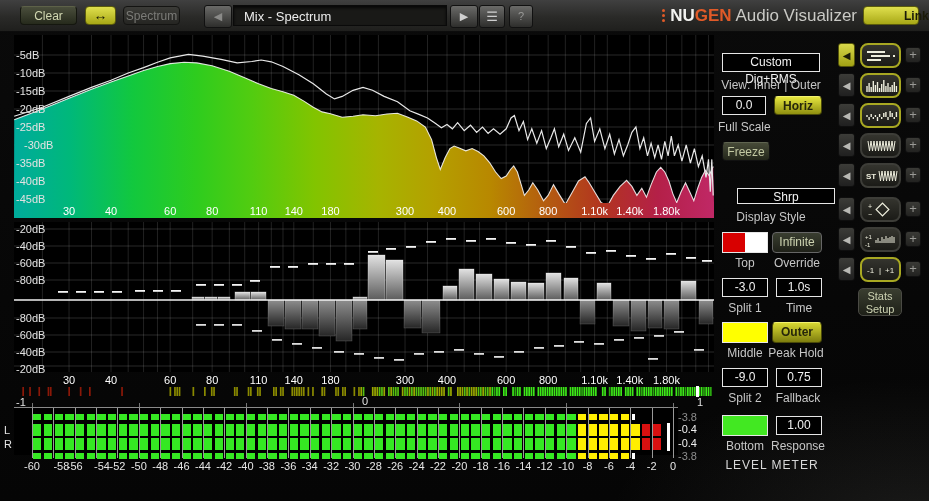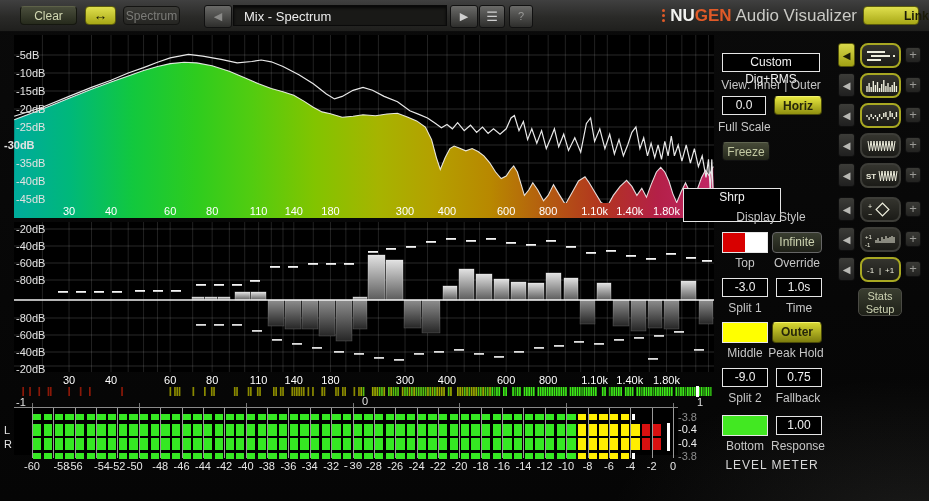--- a/index.html
+++ b/index.html
@@ -511,21 +511,21 @@
   <div id="meter"></div>
 
   <div>
     <div class="ctl-box" style="left:722px;top:53px;width:98px;height:19px;line-height:17px;">Custom Dig+RMS</div>
     <div class="ctl-lbl" style="left:716px;top:79px;width:110px;">View: Inner | Outer</div>
     <div class="ctl-box" style="left:722px;top:96px;width:44px;height:19px;line-height:17px;">0.0</div>
     <div class="ctl-btn ctl-btn-yellow" style="left:774px;top:96px;width:48px;height:19px;line-height:18px;">Horiz</div>
     <div class="ctl-lbl" style="left:718px;top:121px;text-align:left;">Full Scale</div>
     <div class="ctl-btn ctl-btn-olive" style="left:722px;top:142px;width:48px;height:19px;line-height:18px;">Freeze</div>
 
-    <div class="ctl-box" style="left:683px;top:188px;width:98px;height:34px;line-height:16px;">Shrp</div>
+    <div class="ctl-box" style="left:737px;top:188px;width:98px;height:16px;line-height:16px;">Shrp</div>
     <div class="ctl-lbl" style="left:716px;top:211px;width:110px;">Display Style</div>
 
     <div class="swatch" style="left:722px;top:232px;width:46px;height:21px;background:linear-gradient(90deg,#d80000 50%,#ffffff 50%);"></div>
     <div class="ctl-btn ctl-btn-dark" style="left:772px;top:232px;width:50px;height:21px;line-height:19px;">Infinite</div>
     <div class="ctl-lbl" style="left:722px;top:257px;width:46px;">Top</div>
     <div class="ctl-lbl" style="left:768px;top:257px;width:58px;">Override</div>
 
     <div class="ctl-box" style="left:722px;top:278px;width:46px;height:19px;line-height:17px;">-3.0</div>
     <div class="ctl-box" style="left:776px;top:278px;width:46px;height:19px;line-height:17px;">1.0s</div>
     <div class="ctl-lbl" style="left:722px;top:302px;width:46px;">Split 1</div>
@@ -681,21 +681,21 @@
     </div>
   <div class="stats-btn">
     <span>Stats</span><br><span>Setup</span>
   </div>
 
 <div class="lbl" style="left:16px;top:50px;">-5dB</div>
     <div class="lbl" style="left:16px;top:68px;">-10dB</div>
     <div class="lbl" style="left:16px;top:86px;">-15dB</div>
     <div class="lbl" style="left:16px;top:104px;">-20dB</div>
     <div class="lbl" style="left:16px;top:122px;">-25dB</div>
-    <div class="lbl" style="left:4px;top:140px;font-weight:bold;">-30dB</div>
+    <div class="lbl" style="left:24px;top:140px;">-30dB</div>
     <div class="lbl" style="left:16px;top:158px;">-35dB</div>
     <div class="lbl" style="left:16px;top:176px;">-40dB</div>
     <div class="lbl" style="left:16px;top:194px;">-45dB</div>
     <div class="lbl" style="left:16px;top:224px;">-20dB</div>
     <div class="lbl" style="left:16px;top:241px;">-40dB</div>
     <div class="lbl" style="left:16px;top:258px;">-60dB</div>
     <div class="lbl" style="left:16px;top:275px;">-80dB</div>
     <div class="lbl" style="left:16px;top:313px;">-80dB</div>
     <div class="lbl" style="left:16px;top:330px;">-60dB</div>
     <div class="lbl" style="left:16px;top:347px;">-40dB</div>
@@ -994,31 +994,31 @@
     <div class="meter-lbl" style="left:4px;top:439px;">R</div>
     <div class="readout" style="top:412px;color:#8e8e8e;">-3.8</div>
     <div class="readout" style="top:424px;color:#efefef;">-0.4</div>
     <div class="readout" style="top:438px;color:#efefef;">-0.4</div>
     <div class="readout" style="top:451px;color:#8e8e8e;">-3.8</div>
     <div class="meter-lbl" style="left:20.002000000000066px;top:461px;width:24px;text-align:center;">-60</div>
     <div class="meter-lbl" style="left:41.368600000000015px;top:461px;width:24px;text-align:center;margin-left:8px;">-58</div>
     <div class="meter-lbl" style="left:62.73520000000008px;top:461px;width:24px;text-align:center;">-56</div>
     <div class="meter-lbl" style="left:90px;top:461px;width:24px;text-align:center;">-54</div>
     <div class="meter-lbl" style="left:105.46840000000009px;top:461px;width:24px;text-align:center;">-52</div>
-    <div class="meter-lbl" style="left:126.83500000000004px;top:461px;width:24px;">-50</div>
+    <div class="meter-lbl" style="left:126.83500000000004px;top:461px;width:24px;text-align:center;">-50</div>
     <div class="meter-lbl" style="left:148.2016000000001px;top:461px;width:24px;text-align:center;">-48</div>
     <div class="meter-lbl" style="left:169.56820000000005px;top:461px;width:24px;text-align:center;">-46</div>
     <div class="meter-lbl" style="left:190.93480000000005px;top:461px;width:24px;text-align:center;">-44</div>
     <div class="meter-lbl" style="left:212.30140000000006px;top:461px;width:24px;text-align:center;">-42</div>
     <div class="meter-lbl" style="left:233.668px;top:461px;width:24px;text-align:center;">-40</div>
     <div class="meter-lbl" style="left:255.0346px;top:461px;width:24px;text-align:center;">-38</div>
     <div class="meter-lbl" style="left:276.4012px;top:461px;width:24px;text-align:center;">-36</div>
     <div class="meter-lbl" style="left:297.7678px;top:461px;width:24px;text-align:center;">-34</div>
     <div class="meter-lbl" style="left:319.1344px;top:461px;width:24px;text-align:center;">-32</div>
-    <div class="meter-lbl" style="left:340.50100000000003px;top:461px;width:24px;text-align:center;font-family:Liberation Mono, monospace;">-30</div>
+    <div class="meter-lbl" style="left:340.50100000000003px;top:461px;width:24px;text-align:center;">-30</div>
     <div class="meter-lbl" style="left:361.86760000000004px;top:461px;width:24px;text-align:center;">-28</div>
     <div class="meter-lbl" style="left:383.23420000000004px;top:461px;width:24px;text-align:center;">-26</div>
     <div class="meter-lbl" style="left:404.60080000000005px;top:461px;width:24px;text-align:center;">-24</div>
     <div class="meter-lbl" style="left:425.9674px;top:461px;width:24px;text-align:center;">-22</div>
     <div class="meter-lbl" style="left:447.334px;top:461px;width:24px;text-align:center;">-20</div>
     <div class="meter-lbl" style="left:468.7006px;top:461px;width:24px;text-align:center;">-18</div>
     <div class="meter-lbl" style="left:490.0672px;top:461px;width:24px;text-align:center;">-16</div>
     <div class="meter-lbl" style="left:511.4338px;top:461px;width:24px;text-align:center;">-14</div>
     <div class="meter-lbl" style="left:532.8004000000001px;top:461px;width:24px;text-align:center;">-12</div>
     <div class="meter-lbl" style="left:554.167px;top:461px;width:24px;text-align:center;">-10</div>

